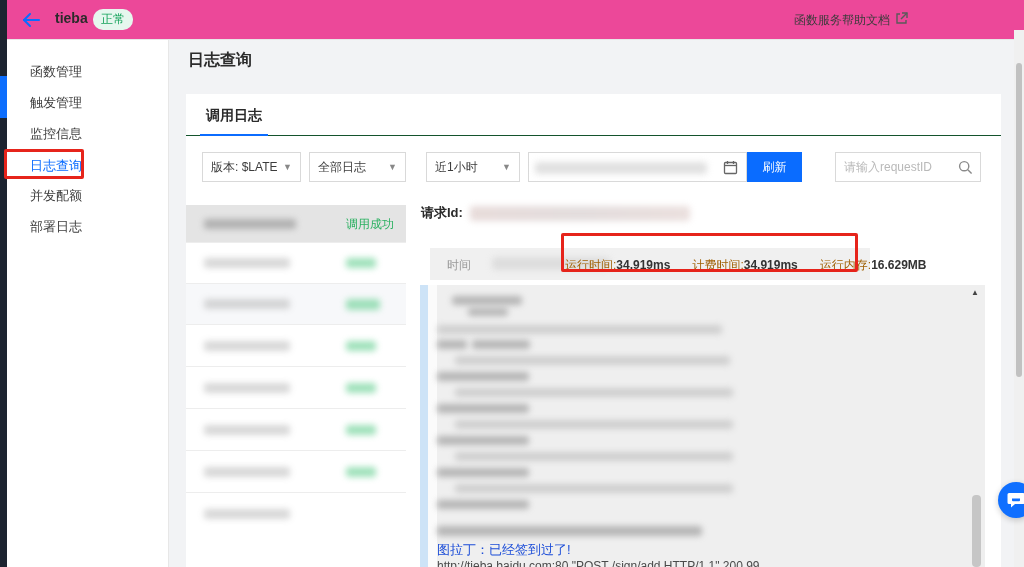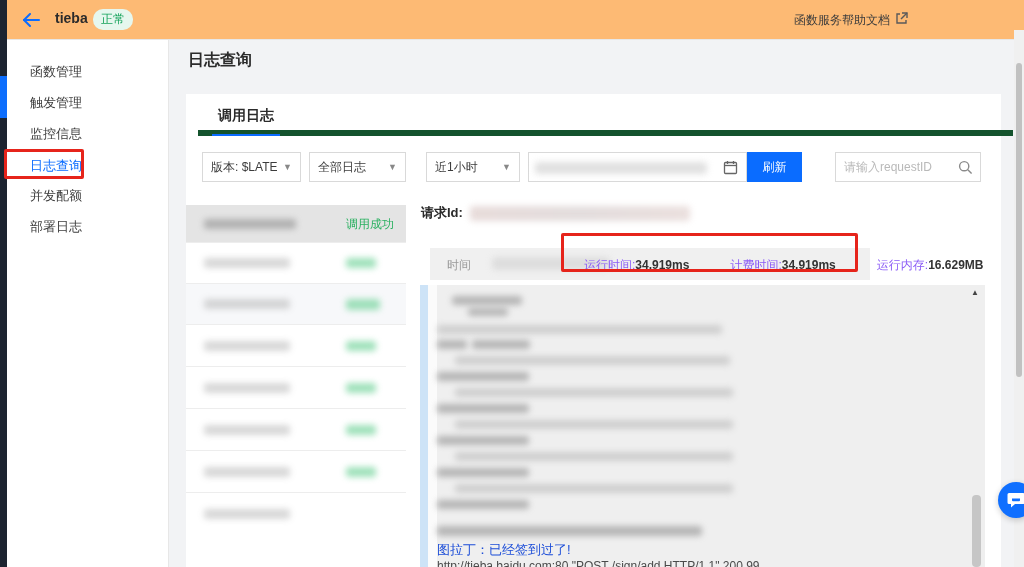--- a/index.html
+++ b/index.html
@@ -4,38 +4,38 @@
 <style>
   * { margin:0; padding:0; box-sizing:border-box; }
   body { font-family:"Liberation Sans","DejaVu Sans",sans-serif; }
   #stage { position:relative; width:1024px; height:567px; background:#f2f3f5; overflow:hidden; }
 
   
   .rail { position:absolute; left:0; top:0; width:7px; height:567px; background:#1c2430; }
   .rail-indicator { position:absolute; left:0; top:76px; width:7px; height:42px; background:#0d6efd; }
 
   
-  .topbar { position:absolute; left:7px; top:0; width:1017px; height:40px; background:#fdba74; border-bottom:1px solid #e7e7e7; }
+  .topbar { position:absolute; left:7px; top:0; width:1017px; height:40px; background:#ec4899; border-bottom:1px solid #e7e7e7; }
   .back-btn { position:absolute; left:12px; top:8px; width:24px; height:24px; color:#0b6cff; cursor:pointer; display:flex; align-items:center; justify-content:center; }
   .fn-title { position:absolute; left:48px; top:10px; font-size:14px; font-weight:bold; color:#2b2b2b; }
   .status-badge { position:absolute; left:86px; top:9px; background:#e6f7ee; color:#18a45d; font-size:12px; padding:2px 8px; border-radius:10px; }
   .help-link { position:absolute; right:134px; top:12px; font-size:12px; color:#3c3c3c; cursor:pointer; }
   .ext-icon { position:absolute; right:116px; top:11px; width:13px; height:13px; color:#5a5a5a; }
 
   
   .sidebar { position:absolute; left:7px; top:40px; width:162px; height:527px; background:#fff; border-right:1px solid #e7e7e7; }
   .side-item { position:absolute; left:23px; width:120px; height:20px; font-size:13px; color:#3c3c3c; cursor:pointer; }
   .side-item.active { color:#0b6cff; }
 
   
   .page-title { position:absolute; left:188px; top:50px; font-size:16px; font-weight:bold; color:#2b2b2b; }
   .card { position:absolute; left:186px; top:94px; width:815px; height:473px; background:#fff; }
 
   
-  .tabbar { position:absolute; left:12px; top:0; width:815px; height:42px; border-bottom:6px solid #14532d; }
+  .tabbar { position:absolute; left:0; top:0; width:815px; height:42px; border-bottom:1px solid #14532d; }
   .tab { position:absolute; top:0; height:42px; line-height:42px; font-size:14px; color:#2b2b2b; text-align:center; cursor:pointer; }
   .tab.active { border-bottom:2px solid #0b6cff; font-weight:bold; }
 
   
   .select-box { position:absolute; top:58px; height:30px; background:#fff; border:1px solid #d9d9d9; font-size:12px; color:#3c3c3c; display:flex; align-items:center; padding:0 8px; cursor:pointer; }
   .select-label { overflow:hidden; white-space:nowrap; }
   .caret { margin-left:auto; font-size:9px; color:#888; padding-left:6px; }
   .date-input { position:absolute; left:342px; top:58px; width:219px; height:30px; border:1px solid #d9d9d9; background:#fff; cursor:text; }
   .cal-icon { position:absolute; right:8px; top:7px; width:15px; height:15px; color:#666; }
   .refresh-btn { position:absolute; left:561px; top:58px; width:55px; height:30px; background:#0a6cff; color:#fff; font-size:12px; border:none; cursor:pointer; }
@@ -57,21 +57,21 @@
   .blur-mid { background:#a8a8a8; opacity:.45; }
   .blur-green { background:#7fd7a4; opacity:.75; }
   .blur-pink { background:linear-gradient(90deg,#e2d3d1,#dcd4d4,#e6d8d6); opacity:.8; }
   .blur-light { background:#d9d9d9; opacity:.8; }
 
   
   .req-label { position:absolute; left:421px; top:204px; font-size:13px; font-weight:bold; color:#2b2b2b; }
   .meta-bar { position:absolute; left:430px; top:237px; width:440px; height:32px; background:#f0f0f0;margin-top:11px; }
   .time-label { position:absolute; left:17px; top:9px; font-size:12px; color:#9a9a9a; }
   .metrics { position:absolute; left:135px; top:9px; display:flex; gap:22px; font-size:12px; white-space:nowrap; }
-  .metric-label { color:#8b5cf6;padding-left:19px; }
+  .metric-label { color:#a16207; }
   .metric-value { color:#333; font-weight:bold; }
 
   
   .log-panel { position:absolute; left:420px; top:285px; width:565px; height:282px; background:#efefef; }
   .log-gutter { position:absolute; left:0; top:0; width:8px; height:282px; background:#cde3f7; }
   .log-gutter-gap { position:absolute; left:8px; top:0; width:9px; height:282px; background:#fbfbfb; }
   .scroll-up { position:absolute; right:6px; top:3px; font-size:8px; color:#444; cursor:pointer; }
   .log-thumb { position:absolute; right:4px; top:210px; width:9px; height:72px; background:#c6c6c6; border-radius:4px; cursor:grab; }
   .log-line1 { position:absolute; left:17px; top:256px; font-size:13px; color:#1d4ed8; }
   .log-line2 { position:absolute; left:17px; top:274px; font-size:12px; color:#4a4a4a; white-space:nowrap; }

